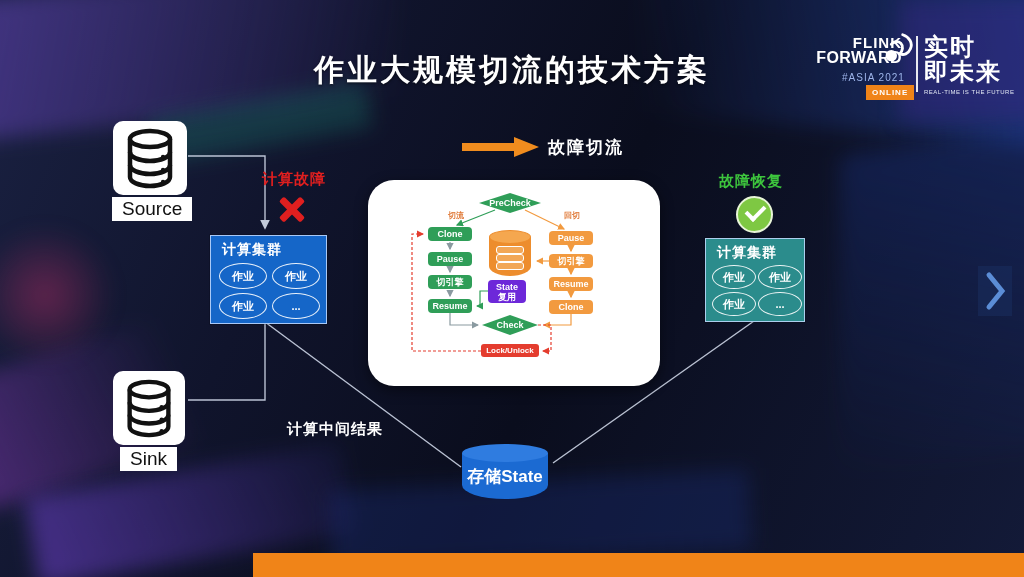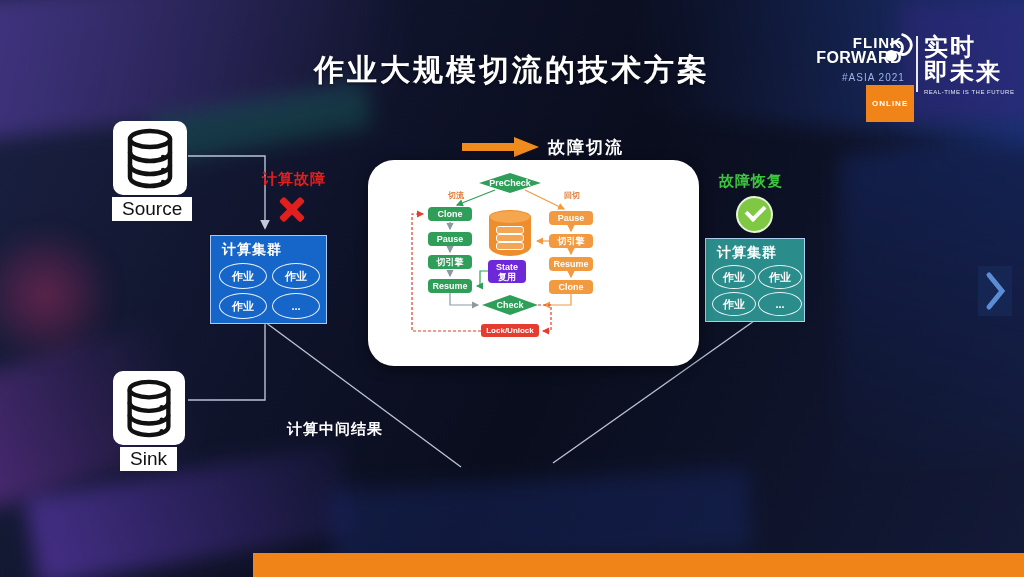--- a/index.html
+++ b/index.html
@@ -9,34 +9,34 @@
   .abs{position:absolute;}
   .bm{position:absolute;filter:blur(10px);pointer-events:none;}
   
   .title{left:0;top:50px;width:100%;text-align:center;color:#fff;font-size:30px;font-weight:bold;letter-spacing:3px;text-shadow:0 1px 3px rgba(0,0,0,.6);}
   
   .logo{left:800px;top:30px;width:220px;height:70px;color:#fff;}
   .logo .fw{position:absolute;left:6px;top:6px;width:96px;text-align:right;font-weight:bold;line-height:.95;}
   .logo .fw .l1{font-size:15px;letter-spacing:1px;}
   .logo .fw .l2{font-size:16px;letter-spacing:.5px;}
   .logo .asia{position:absolute;left:42px;top:42px;font-size:10px;color:#9db4ea;letter-spacing:1px;}
-  .logo .online{position:absolute;left:66px;top:55px;font-size:8px;background:#f08418;color:#fff;padding:14px 6px;font-weight:bold;letter-spacing:1px;}
+  .logo .online{position:absolute;left:66px;top:55px;font-size:8px;background:#f08418;color:#fff;padding:3px 6px;font-weight:bold;letter-spacing:1px;}
   .logo .div{position:absolute;left:116px;top:6px;width:2px;height:56px;background:#fff;opacity:.9;}
   .logo .cn{position:absolute;left:124px;top:4px;font-size:24px;font-weight:bold;line-height:1.05;letter-spacing:2px;}
   .logo .tag{position:absolute;left:124px;top:59px;font-size:6px;color:#dfe5f2;letter-spacing:.5px;}
   
   .tile{background:#fff;border-radius:10px;}
   .tile svg{position:absolute;left:5px;top:4px;}
   .dblabel{background:#fff;color:#111;font-size:19px;padding:1px 10px;font-weight:500;}
   
   .cluster{border:1px solid rgba(195,218,255,.85);box-shadow:0 0 0 1px rgba(0,0,0,.15);}
   .cluster .ct{position:absolute;left:11px;top:5px;color:#fff;font-weight:bold;font-size:14px;letter-spacing:1px;}
   .oval{position:absolute;border:1.5px solid rgba(255,255,255,.9);border-radius:50%;display:flex;align-items:center;justify-content:center;color:#fff;font-size:11px;font-weight:bold;}
   
-  .whitebox{left:368px;top:160px;width:292px;height:206px;background:#fff;border-radius:26px;box-shadow:0 4px 14px rgba(0,0,0,.45);padding-left:39px;}
+  .whitebox{left:368px;top:180px;width:292px;height:206px;background:#fff;border-radius:26px;box-shadow:0 4px 14px rgba(0,0,0,.45);}
   .step{position:absolute;width:44px;height:14px;border-radius:4px;color:#fff;font-size:9px;font-weight:bold;display:flex;align-items:center;justify-content:center;}
   .g{background:#2f9e58;}
   .o{background:#f29a3f;}
   .diamond{position:absolute;display:flex;align-items:center;justify-content:center;color:#fff;font-weight:bold;font-size:9px;background:#2f9e58;clip-path:polygon(50% 0,100% 50%,50% 100%,0 50%);}
   .branch{position:absolute;font-size:8px;color:#e07b3a;font-weight:bold;}
   .ocyl{position:absolute;left:121px;top:57px;width:42px;height:39px;background:#ed8d2d;border-radius:0 0 21px 21px/0 0 10px 10px;}
   .ocyl::before{content:"";position:absolute;left:0;right:0;top:-7px;height:14px;border-radius:50%;background:#f5a74f;border:1px solid #ed8d2d;box-sizing:border-box;}
   .pill{position:absolute;left:7px;width:26px;height:6px;background:#f2a757;border:1px solid #fff;border-radius:3px;z-index:2;}
   .statebox{position:absolute;left:120px;top:100px;width:38px;height:23px;background:#6d28d9;border-radius:4px;color:#fff;font-size:9px;font-weight:bold;text-align:center;line-height:1.15;padding-top:2px;box-sizing:border-box;}
   .lock{position:absolute;left:113px;top:164px;width:58px;height:13px;background:#e43c2e;border-radius:3px;color:#fff;font-size:8px;font-weight:bold;display:flex;align-items:center;justify-content:center;}
@@ -226,20 +226,23 @@
       </g>
       <circle cx="45" cy="32" r="2.2" fill="#111"></circle>
       <circle cx="45" cy="45" r="2.2" fill="#111"></circle>
       <circle cx="45" cy="57" r="2.2" fill="#111"></circle>
     </svg>
   </div>
   <div class="abs dblabel" style="left:120px;top:447px;">Sink</div>
 
   <div class="abs whiteTxt" style="left:287px;top:420px;">计算中间结果</div>
 
+  <div class="abs cylinder">
+    <span>存储State</span>
+  </div>
 
   <div class="abs chev">
     <svg width="34" height="50">
       <polyline points="11,9 24,25 11,41" fill="none" stroke="#5b8dd6" stroke-width="5" stroke-linecap="round"></polyline>
     </svg>
   </div>
 
   <div class="abs bottombar"></div>
 
 </div>

